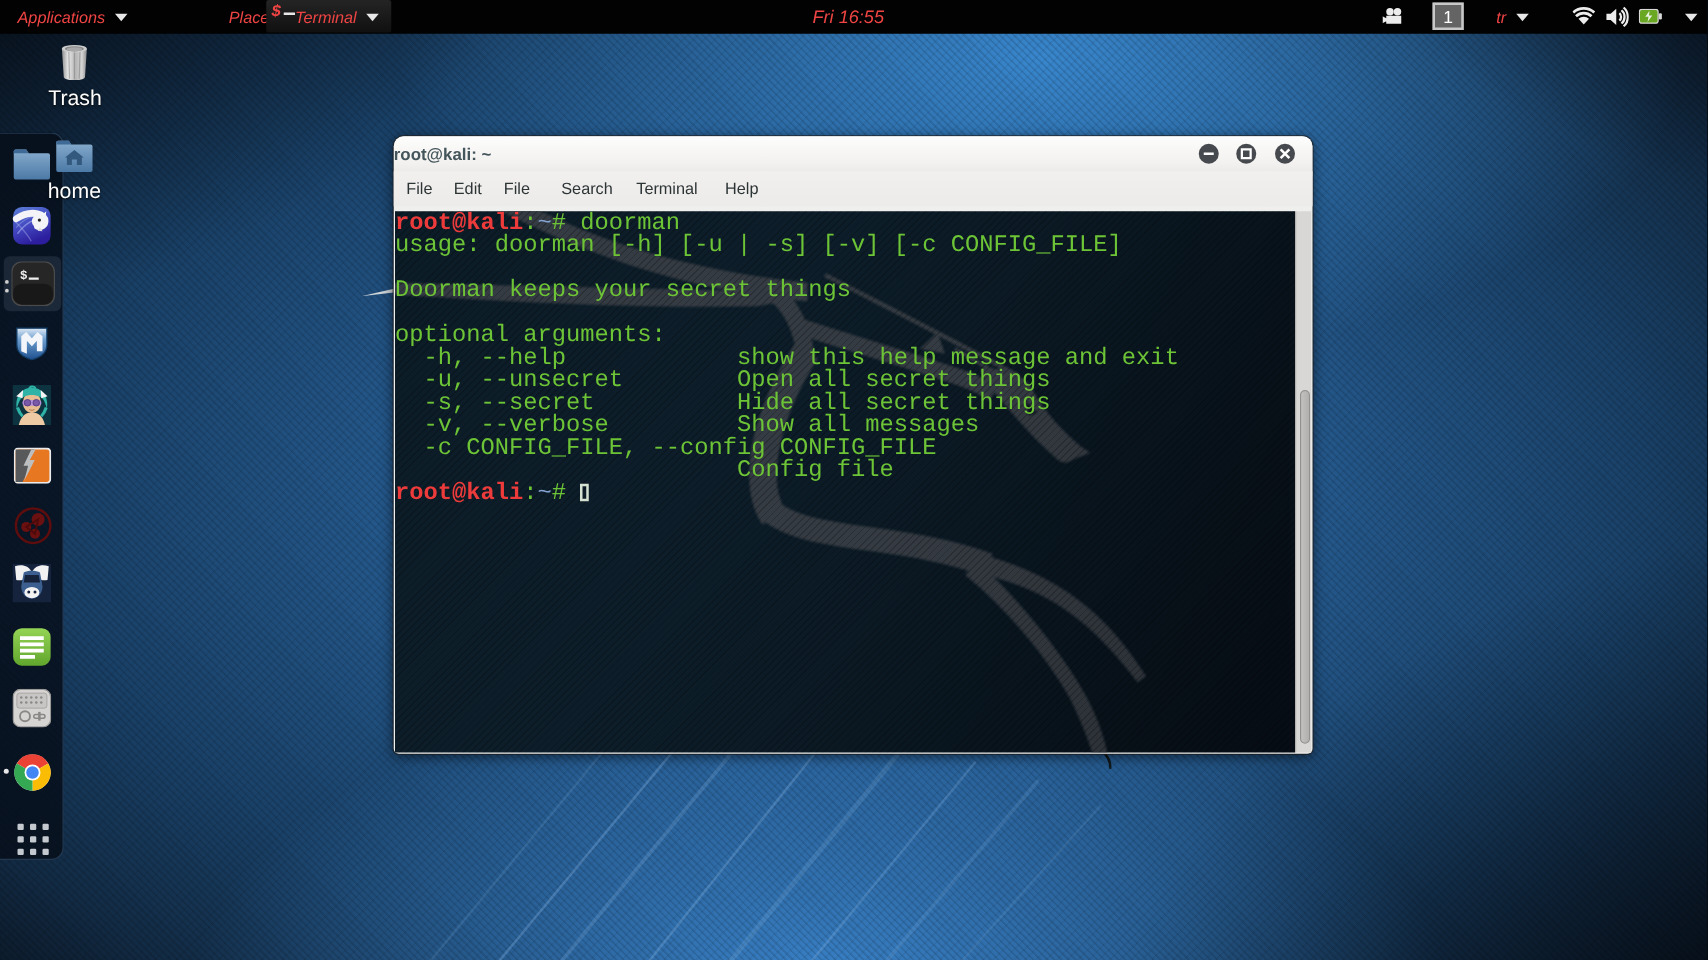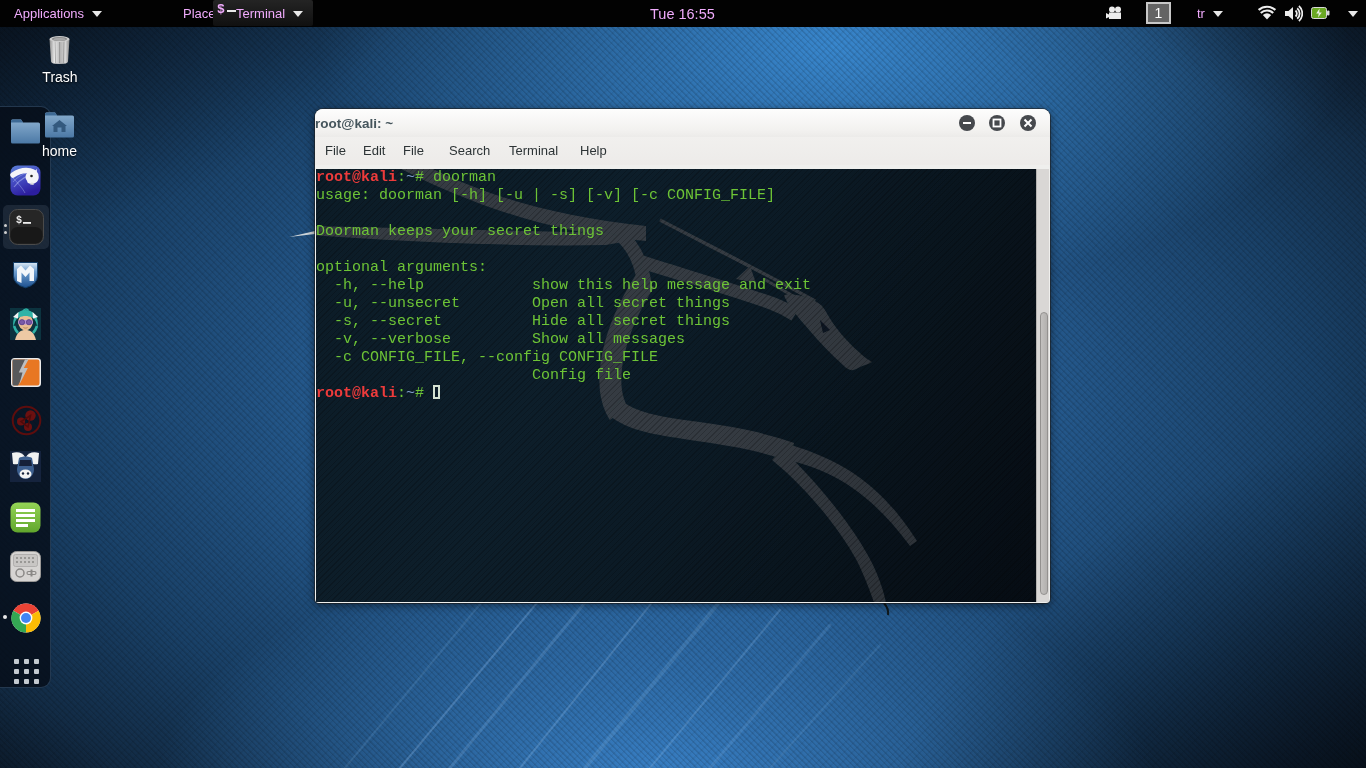--- a/index.html
+++ b/index.html
@@ -22,26 +22,26 @@
   }
   #tex { position:absolute; inset:0; background:
     repeating-linear-gradient(135deg, rgba(0,0,0,0.05) 0px, rgba(0,0,0,0.05) 1px, rgba(0,0,0,0) 2px, rgba(0,0,0,0) 6px),
     repeating-linear-gradient(45deg, rgba(0,0,0,0.12) 0px, rgba(0,0,0,0.12) 1px, rgba(0,0,0,0) 2px, rgba(0,0,0,0) 4px);
   }
   #streaks { position:absolute; inset:0; }
 
   
   #topbar { position:absolute; left:0; top:0; width:1366px; height:27px; background:#020202;
     color:#fff; font-size:13px; }
-  .tb { position:absolute; top:0; height:27px; display:flex; align-items:center; color:#f0abfc; }
+  .tb { position:absolute; top:0; height:27px; display:flex; align-items:center; color:#ef4444;font-style:italic; }
   .caret { display:inline-block; width:0; height:0; border-left:5px solid transparent;
     border-right:5px solid transparent; border-top:6px solid #e8e8e8; margin-left:8px; }
 
   
-  .dlabel { position:absolute; color:#fff; font-size:14px; text-align:center;
+  .dlabel { position:absolute; color:#fff; font-size:17px; text-align:center;
     text-shadow:0 1px 2px rgba(0,0,0,0.9); }
 
   
   #dock { position:absolute; left:0; top:106px; width:51px; height:582px; z-index:4;
     background:rgba(6,14,24,0.82); border:1px solid rgba(90,130,170,0.35); border-left:none;
     border-radius:0 10px 10px 0; }
   .dicon { position:absolute; z-index:6; }
   #dockicons svg, #dockicons div { position:absolute; z-index:6; }
 
   
@@ -64,21 +64,21 @@
     background:linear-gradient(115deg, #0c1c27 0%, #0d1e2a 35%, #0a1721 70%, #081019 100%);
     overflow:hidden; }
   #term .textrahatch { position:absolute; inset:0;
     background:linear-gradient(115deg, rgba(0,0,0,0) 55%, rgba(0,0,0,0.22) 95%),
     repeating-linear-gradient(135deg, rgba(0,0,0,0.2) 0 1px, rgba(0,0,0,0) 1px 4px); }
   #scroll { position:absolute; left:721px; top:60px; width:13px; height:433px;
     background:#d9d7d5; border-left:1px solid #b5b3b1; }
   #thumb { position:absolute; left:2.5px; top:143px; width:8px; height:283px;
     background:linear-gradient(90deg,#c3c1bf,#b2b0ae); border:1px solid #93918f; border-radius:5px; }
   pre { position:absolute; left:0; top:0; font-family:"Liberation Mono", monospace;
-    font-size:15px; line-height:18px; color:#6dc436; }
+    font-size:19px; line-height:18px; color:#6dc436; }
   .red { color:#ed3b3b; font-weight:bold; }
   .blu { color:#84a3d3; }
   .cursor { display:inline-block; width:7px; height:14px; border:2px solid #d5e2d2;
     vertical-align:-2px; }
 </style>
 </head>
 <body>
 <div id="desktop">
   <div id="wall"></div>
   <div id="tex"></div>
@@ -280,21 +280,21 @@
     </svg>
   </div>
 
   <div id="topbar">
     <div class="tb" style="left:14px;">Applications<span class="caret"></span></div>
     <div class="tb" style="left:135px;margin-left:48px;">Places<span class="caret"></span></div>
     <div class="tb" style="left:213px;width:100px;height:26px;background:linear-gradient(#242424,#101010);border-radius:2px;"></div>
     <div class="tb" style="left:217px;top:-4px;font-family:'Liberation Mono',monospace;font-weight:bold;font-size:13px;">$</div>
     <div style="position:absolute;left:227px;top:10px;width:9px;height:2px;background:#e8e8e8;"></div>
     <div class="tb" style="left:236px;">Terminal<span class="caret"></span></div>
-    <div class="tb" style="left:650px;font-size:14.5px;">Tue 16:55</div>
+    <div class="tb" style="left:650px;font-size:14.5px;">Fri 16:55</div>
 
     <svg style="position:absolute;left:1106px;top:6px;" width="17" height="15" viewBox="0 0 17 15">
       <circle cx="6" cy="3.4" r="3" fill="#ececec"></circle>
       <circle cx="12" cy="3.4" r="3" fill="#ececec"></circle>
       <path d="M3,6.5 L15,6.5 L15,13 L3,13 Z M3,8.5 L0,7 L0,12.5 L3,11 Z" fill="#ececec"></path>
     </svg>
     <div style="position:absolute;left:1146px;top:2px;width:25px;height:22px;background:#646464;border:2px solid #c8c8c8;color:#fff;font-size:14px;text-align:center;line-height:18px;">1</div>
     <div class="tb" style="left:1197px;">tr<span class="caret"></span></div>
     <svg style="position:absolute;left:1258px;top:5px;" width="18" height="16" viewBox="0 0 18 16">
       <path d="M9,14.5 L4.8,10 A6.5,6.5 0 0 1 13.2,10 Z" fill="#ececec"></path>

